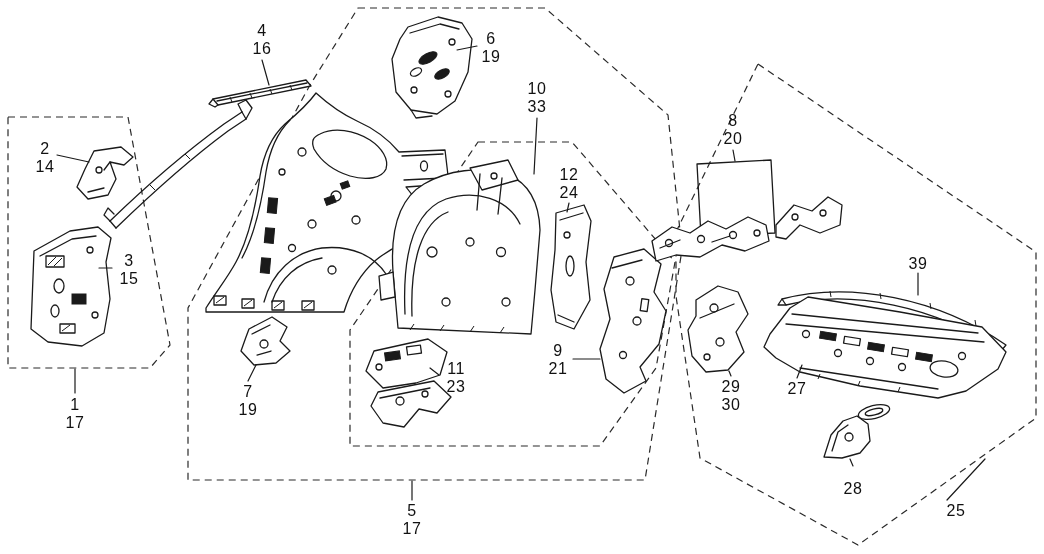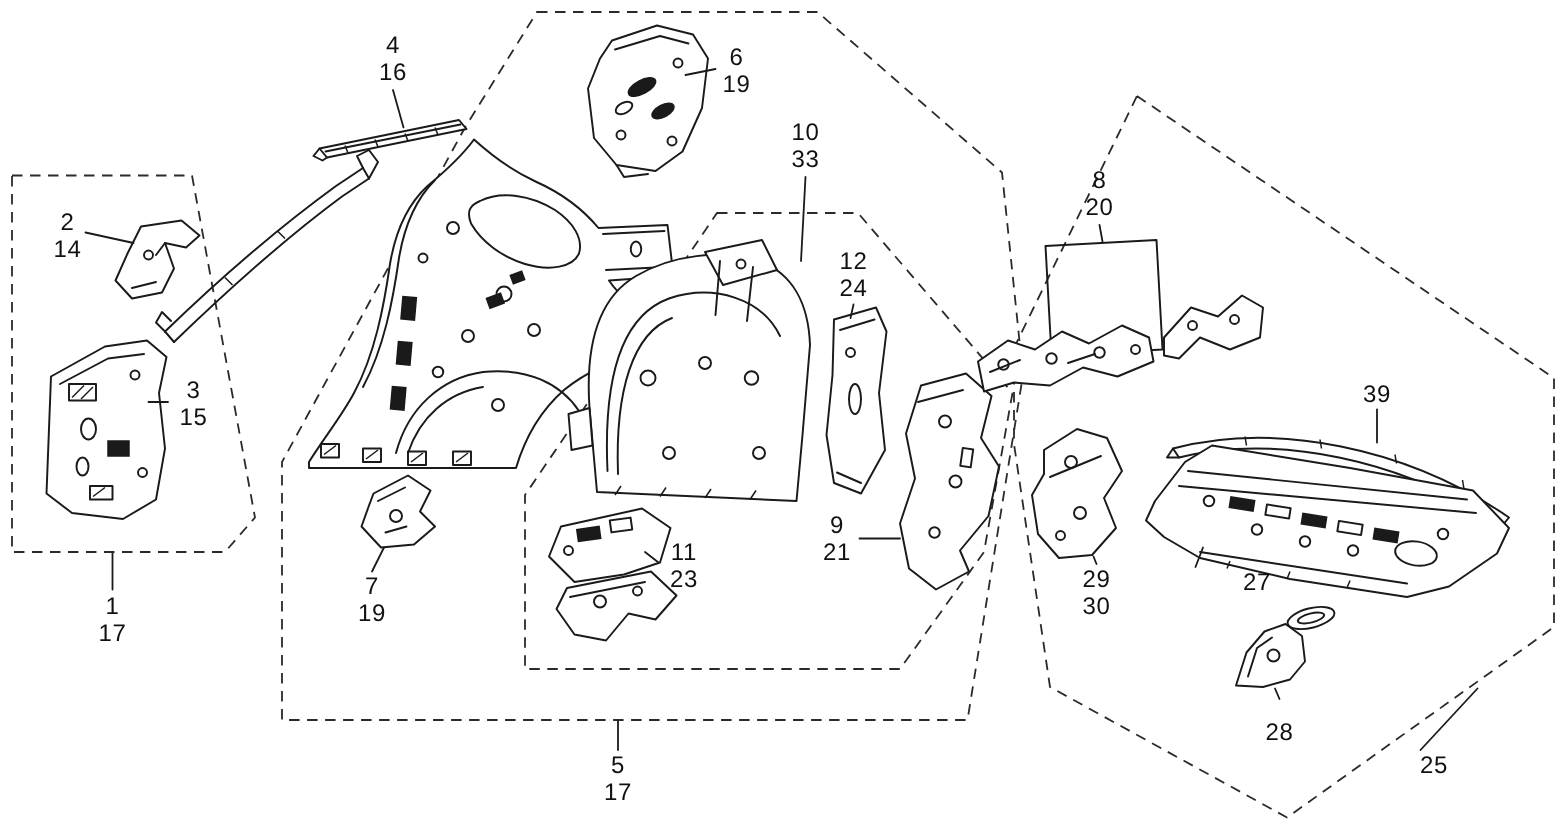--- a/index.html
+++ b/index.html
@@ -288,21 +288,21 @@
       <span>21</span>
     </div>
   <div class="callout" style="left:456px;top:360px">
       <span>11</span>
       <span>23</span>
     </div>
   <div class="callout" style="left:731px;top:378px">
       <span>29</span>
       <span>30</span>
     </div>
-  <div class="callout" style="left:838px;top:380px">
+  <div class="callout" style="left:797px;top:380px">
       <span>27</span>
       <span></span>
     </div>
   <div class="callout" style="left:248px;top:383px">
       <span>7</span>
       <span>19</span>
     </div>
   <div class="callout" style="left:75px;top:396px">
       <span>1</span>
       <span>17</span>

